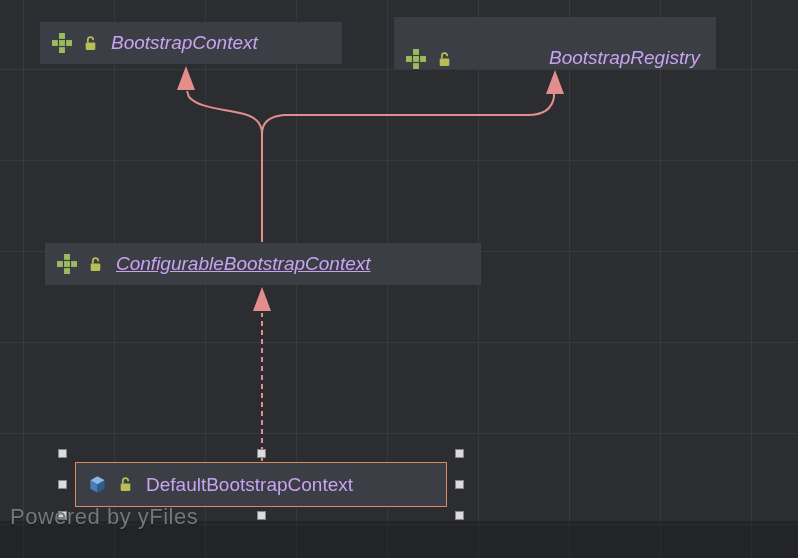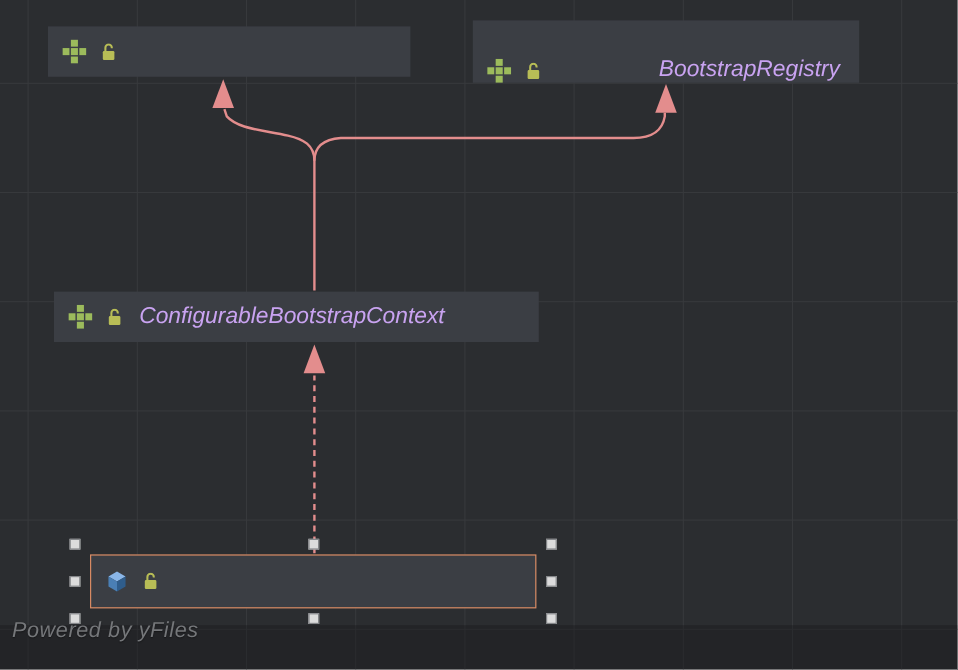--- a/index.html
+++ b/index.html
@@ -49,40 +49,39 @@
     font-size: 19px;
     color: #c9a3f1;
     margin-left: 14px;
     white-space: nowrap;
   }
   .node.interface .label { font-style: italic; }
 
   .node-bootstrap-context        { left: 40px;  top: 22px;  width: 302px; height: 42px; }
   .node-bootstrap-registry       { left: 394px; top: 17px;  width: 322px; height: 52px; align-items: flex-end; }
   .node-bootstrap-registry .label { margin-left: auto; }
-  .node-configurable             { left: 45px;  top: 243px; width: 404px; height: 42px; }
+  .node-configurable             { left: 45px;  top: 243px; width: 436px; height: 42px; text-decoration: underline; }
   .node-default                  { left: 75px;  top: 462px; width: 372px; height: 45px;
                                    border: 1px solid #d88a63; }
 
   .handle {
     position: absolute;
     width: 9px; height: 9px;
     background: #dcdcdc;
     border: 1px solid #85878a;
   }
 
   .watermark {
     position: absolute;
     left: 10px;
-    top: 515px;
-    font-size: 18px;
+    top: 504px;
+    font-size: 22px;
     color: #75777a;
     letter-spacing: 0.5px;
     text-shadow: 0 1px 1px rgba(0,0,0,0.4);
-    font-style: italic;
   }
 </style>
 </head>
 <body>
 
 <div class="canvas">
 
   <div class="bottom-strip"></div>
 
   <svg class="edges" width="798" height="558" viewBox="0 0 798 558" xmlns="http://www.w3.org/2000/svg">
@@ -104,20 +103,21 @@
         <rect x="0" y="6" width="5" height="5" fill="#9cbb5c"></rect>
         <rect x="6" y="6" width="5" height="5" fill="#9cbb5c"></rect>
         <rect x="12" y="6" width="5" height="5" fill="#9cbb5c"></rect>
         <rect x="6" y="12" width="5" height="5" fill="#9cbb5c"></rect>
       </svg>
       <svg width="13" height="15" viewBox="0 0 12 14">
         <path d="M3.5 6 V3.5 a2.5 2.5 0 0 1 5 0 V4" fill="none" stroke="#b8bd56" stroke-width="1.6"></path>
         <rect x="1.5" y="6" width="9" height="7" rx="1" fill="#b8bd56"></rect>
       </svg>
     </span>
+    <span class="label">BootstrapContext</span>
   </div>
 
   <div class="node interface node-bootstrap-registry">
     <span class="icon-group">
       <svg width="20" height="20" viewBox="0 0 17 17">
         <rect x="6" y="0" width="5" height="5" fill="#9cbb5c"></rect>
         <rect x="0" y="6" width="5" height="5" fill="#9cbb5c"></rect>
         <rect x="6" y="6" width="5" height="5" fill="#9cbb5c"></rect>
         <rect x="12" y="6" width="5" height="5" fill="#9cbb5c"></rect>
         <rect x="6" y="12" width="5" height="5" fill="#9cbb5c"></rect>
@@ -152,20 +152,21 @@
       <svg width="19" height="19" viewBox="0 0 16 16">
         <polygon points="8,1 14,4.5 8,8 2,4.5" fill="#8ab6e8"></polygon>
         <polygon points="2,4.5 8,8 8,15 2,11.5" fill="#4a7fb5"></polygon>
         <polygon points="14,4.5 8,8 8,15 14,11.5" fill="#2f5d8c"></polygon>
       </svg>
       <svg width="13" height="15" viewBox="0 0 12 14">
         <path d="M3.5 6 V3.5 a2.5 2.5 0 0 1 5 0 V4" fill="none" stroke="#b8bd56" stroke-width="1.6"></path>
         <rect x="1.5" y="6" width="9" height="7" rx="1" fill="#b8bd56"></rect>
       </svg>
     </span>
+    <span class="label">DefaultBootstrapContext</span>
   </div>
 
   <div>
     <div class="handle" style="left:58px;  top:449px;"></div>
     <div class="handle" style="left:257px; top:449px;"></div>
     <div class="handle" style="left:455px; top:449px;"></div>
     <div class="handle" style="left:58px;  top:480px;"></div>
     <div class="handle" style="left:455px; top:480px;"></div>
     <div class="handle" style="left:58px;  top:511px;"></div>
     <div class="handle" style="left:257px; top:511px;"></div>

